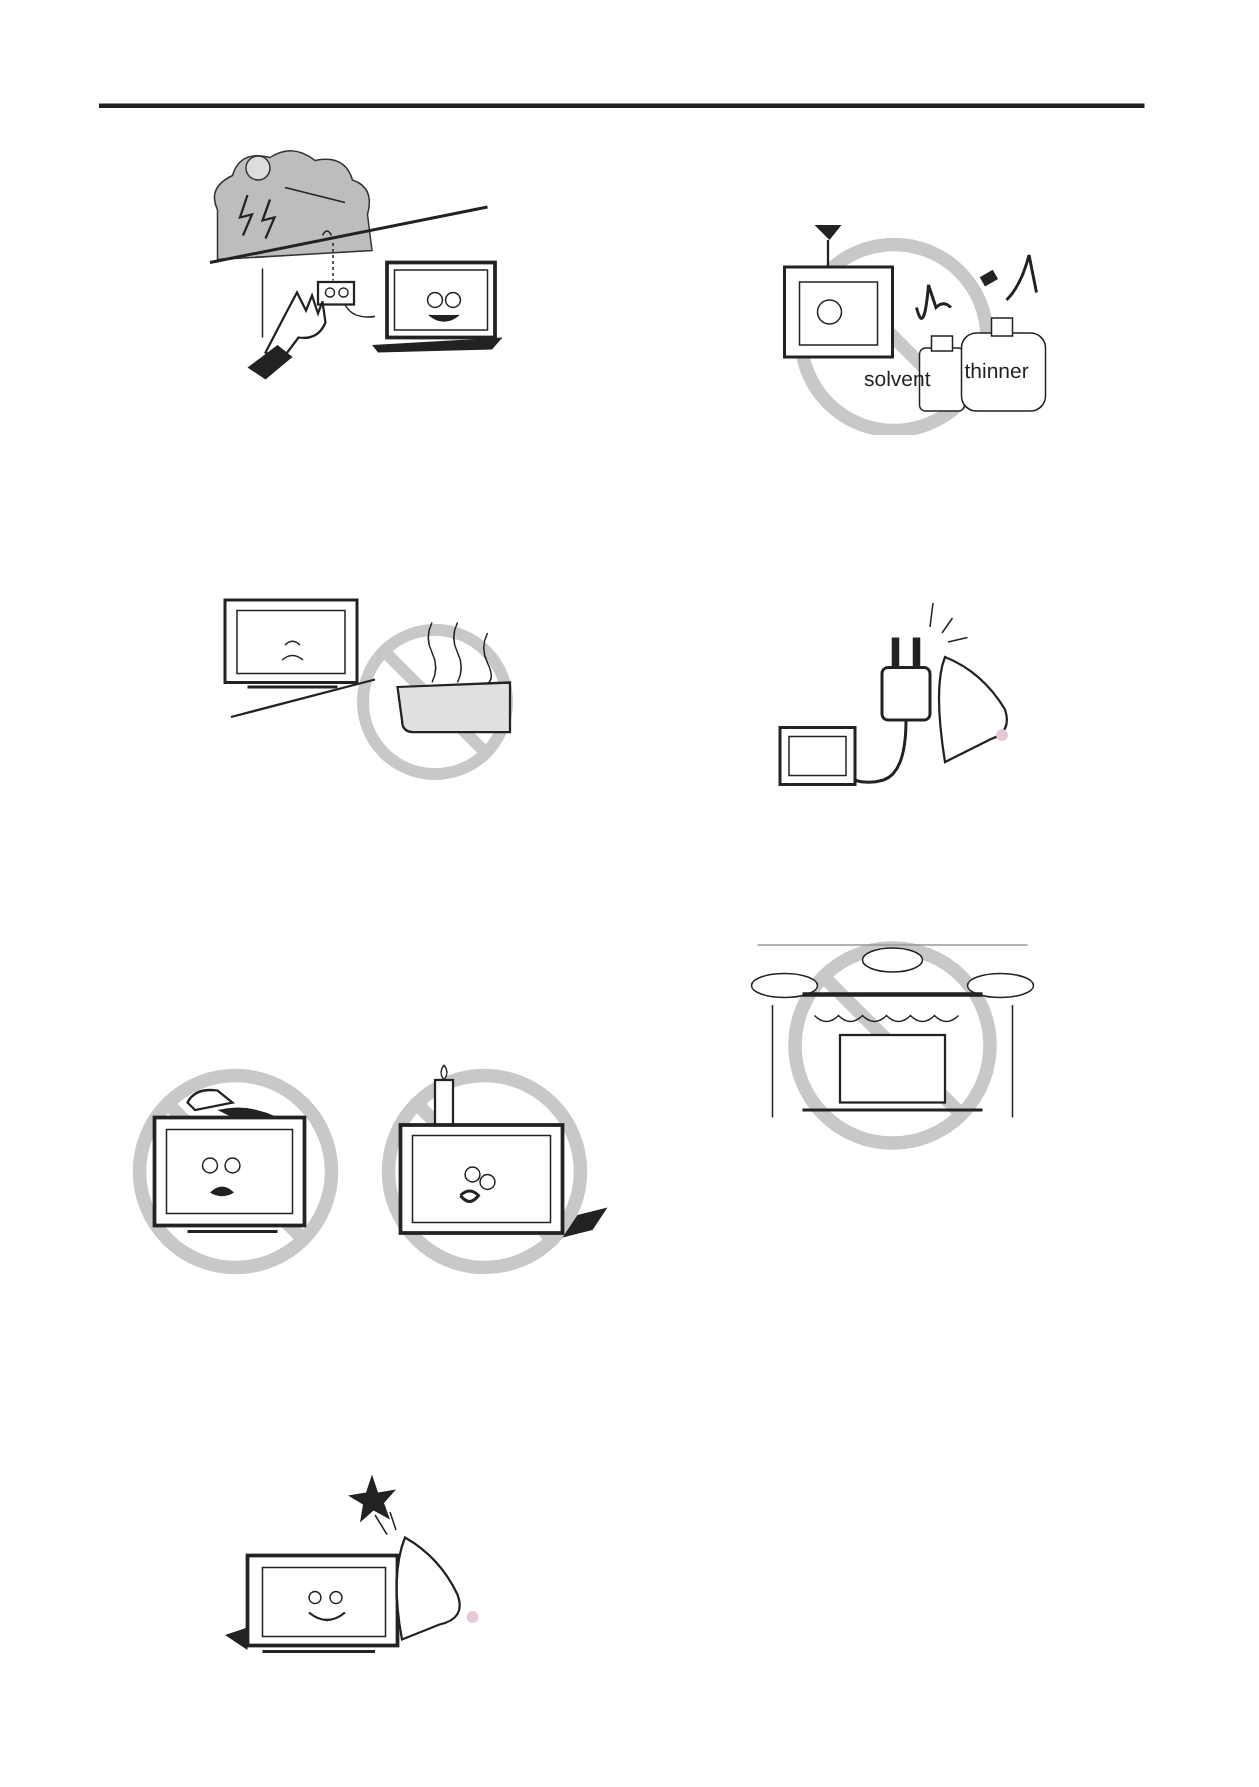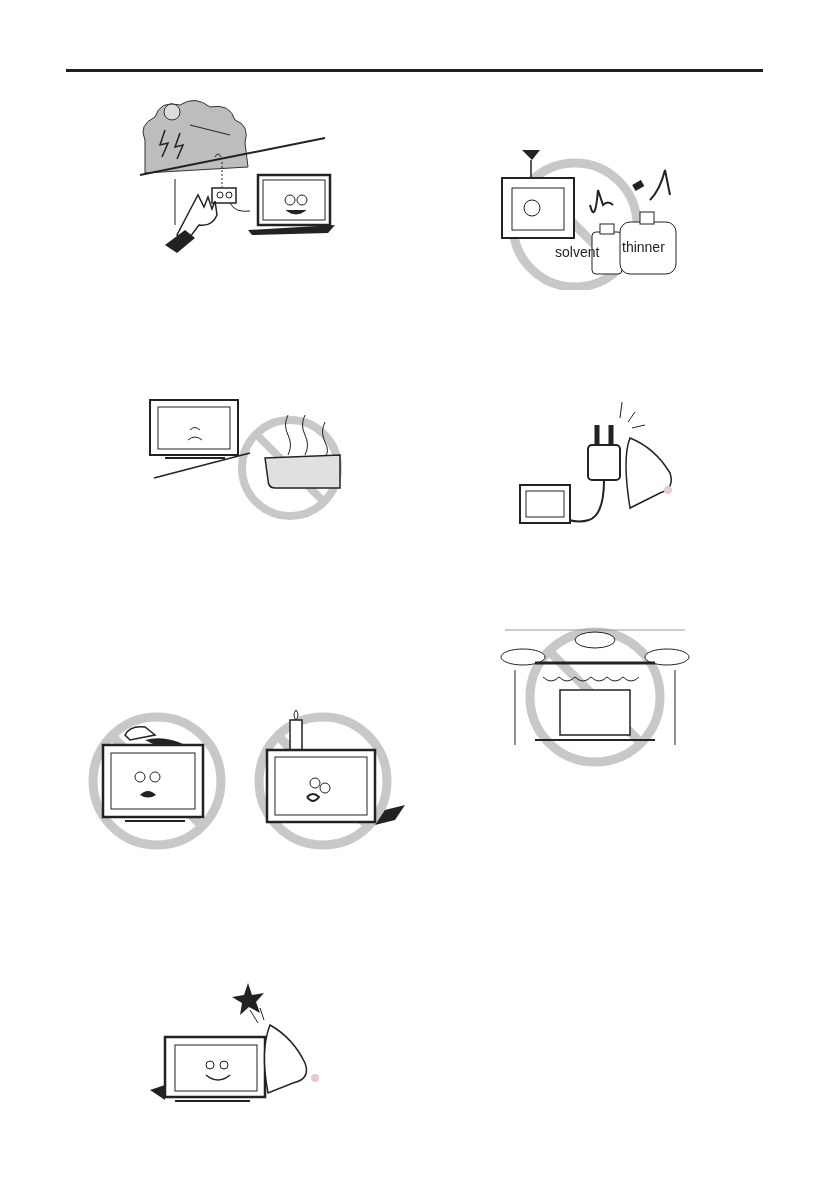--- a/index.html
+++ b/index.html
@@ -33,21 +33,21 @@
     <rect x="133" y="85" width="62" height="40" fill="#fff" stroke="#222"></rect>
     <circle cx="160" cy="105" r="5" fill="none" stroke="#222"></circle>
       <circle cx="172" cy="105" r="5" fill="none" stroke="#222"></circle>
     <path d="M156,115 q10,8 20,0" fill="#222" stroke="#222"></path>
     <path d="M118,135 L205,130 L198,138 L122,140 Z" fill="#222"></path>
     <path d="M60,115 l8,-15 l6,12 l4,-10 l4,12 l3,-8 l2,14 q-5,12 -18,10 l-12,16 l-10,-6 Z" fill="#fff" stroke="#222" stroke-width="1.5"></path>
     <path d="M35,150 l20,-15 l10,8 l-18,15 Z" fill="#222"></path>
   </svg>
 </div>
 
-<div class="fig" style="left:480px;top:140px;width:210px;height:150px;">
+<div class="fig" style="left:501px;top:140px;width:210px;height:150px;">
   <svg viewBox="0 0 210 150">
     <g>
       <circle cx="95" cy="85" r="62" fill="none" stroke="#c8c8c8" stroke-width="9"></circle>
       <line x1="52" y1="42" x2="138" y2="128" stroke="#c8c8c8" stroke-width="9"></line>
     </g>
     <path d="M42,10 l18,0 l-8,10 Z" fill="#222"></path>
     <line x1="51" y1="20" x2="51" y2="38" stroke="#222" stroke-width="1.5"></line>
     <rect x="22" y="38" width="72" height="60" fill="#fff" stroke="#222" stroke-width="2"></rect>
     <rect x="32" y="48" width="52" height="42" fill="#fff" stroke="#222"></rect>
     <circle cx="52" cy="68" r="8" fill="none" stroke="#222"></circle>

